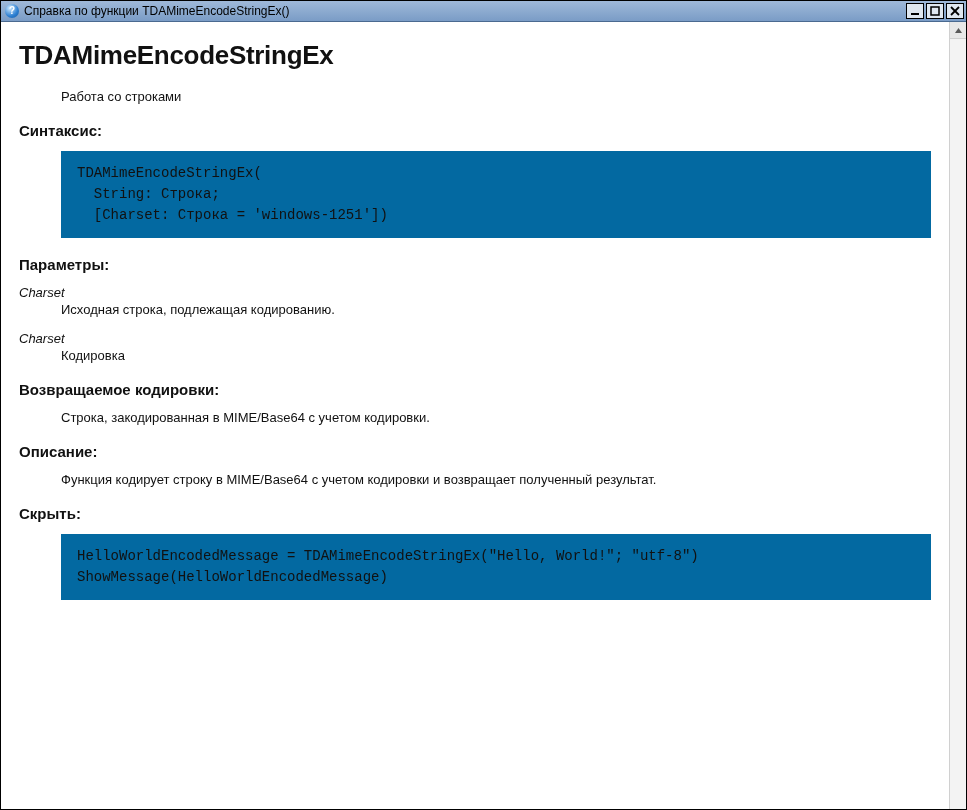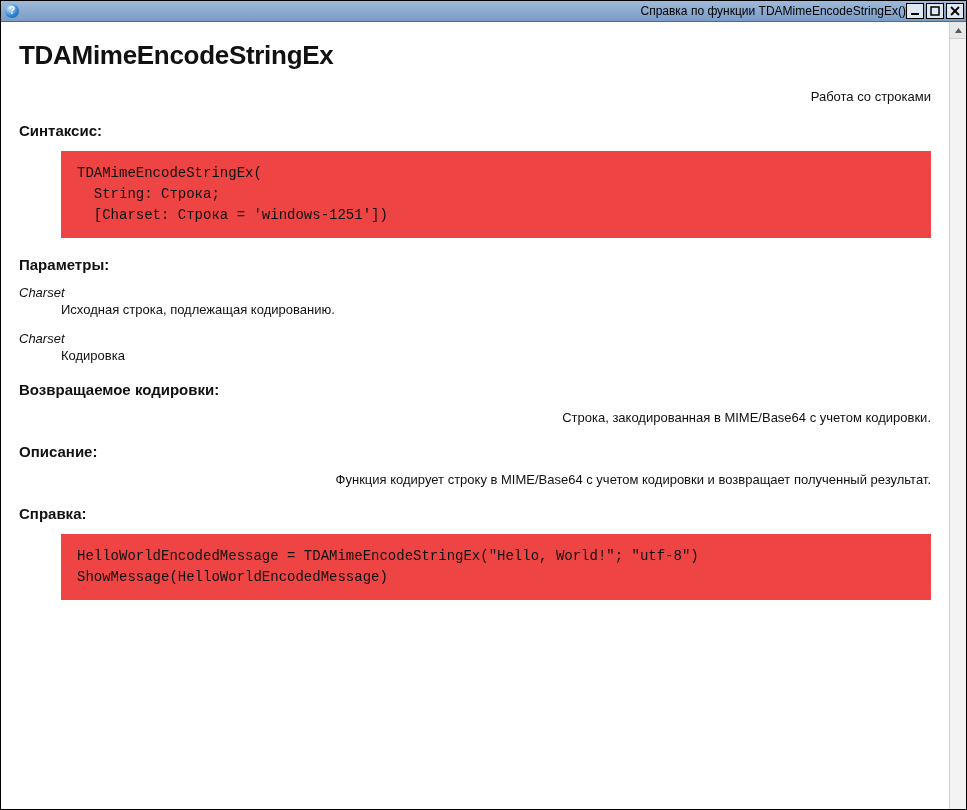--- a/index.html
+++ b/index.html
@@ -32,21 +32,21 @@
   }
   .titlebar .help-icon {
     width: 14px; height: 14px;
     border-radius: 50%;
     background: radial-gradient(circle at 35% 30%, #cfeaff, #2b7ed1 60%, #1a5aa0);
     margin-right: 5px;
     display: flex; align-items: center; justify-content: center;
     font-weight: bold; font-size: 10px; color: #fff;
     line-height: 1;
   }
-  .titlebar .title-text { flex: 1; text-align: right; }
+  .titlebar .title-text { flex: 1; }
   .win-controls { display: flex; gap: 2px; }
   .win-btn {
     width: 18px; height: 16px;
     background: #dfe7f0;
     border: 1px solid #000;
     display: flex; align-items: center; justify-content: center;
     font-size: 10px; font-family: Arial, sans-serif;
     line-height: 1;
     cursor: default;
   }
@@ -88,24 +88,23 @@
     margin: 0 0 22px 0;
   }
   h3.section {
     font-size: 15px;
     font-weight: bold;
     margin: 18px 0 12px 0;
   }
   .indented {
     margin-left: 42px;
     margin-bottom: 6px;
-    text-align: right;
   }
   pre.code {
-    background: #ef4444;
+    background: #0369a1;
     font-family: "Courier New", monospace;
     font-size: 14px;
     line-height: 1.5;
     padding: 12px 16px;
     margin: 6px 0 14px 42px;
     white-space: pre;
     overflow-x: auto;
   }
   .param-block { margin: 8px 0 14px 0; }
   .param-name {
@@ -172,21 +171,21 @@
         <div class="param-name">Charset</div>
         <div class="param-desc">Кодировка</div>
       </div>
 
       <h3 class="section">Возвращаемое кодировки:</h3>
       <div class="indented">Строка, закодированная в MIME/Base64 с учетом кодировки.</div>
 
       <h3 class="section">Описание:</h3>
       <div class="indented">Функция кодирует строку в MIME/Base64 с учетом кодировки и возвращает полученный результат.</div>
 
-      <h3 class="section">Справка:</h3>
+      <h3 class="section">Скрыть:</h3>
 
 
       <pre class="code">HelloWorldEncodedMessage = TDAMimeEncodeStringEx("Hello, World!"; "utf-8")
 ShowMessage(HelloWorldEncodedMessage)</pre>
 
     </div>
 
     <div class="scrollbar">
       <div class="scroll-up">
         <svg width="9" height="9">

